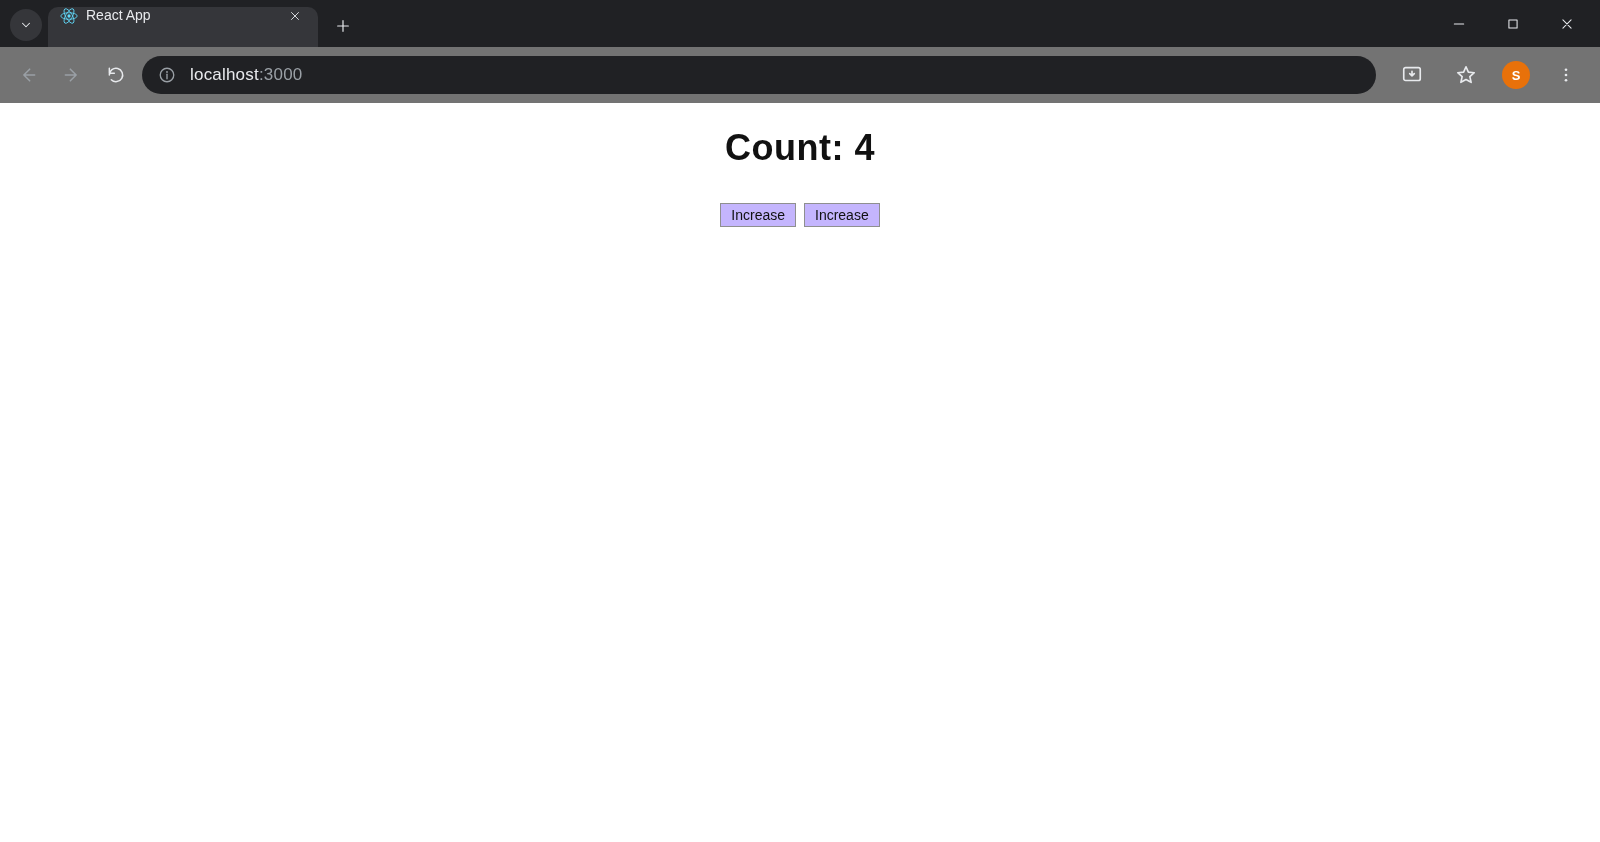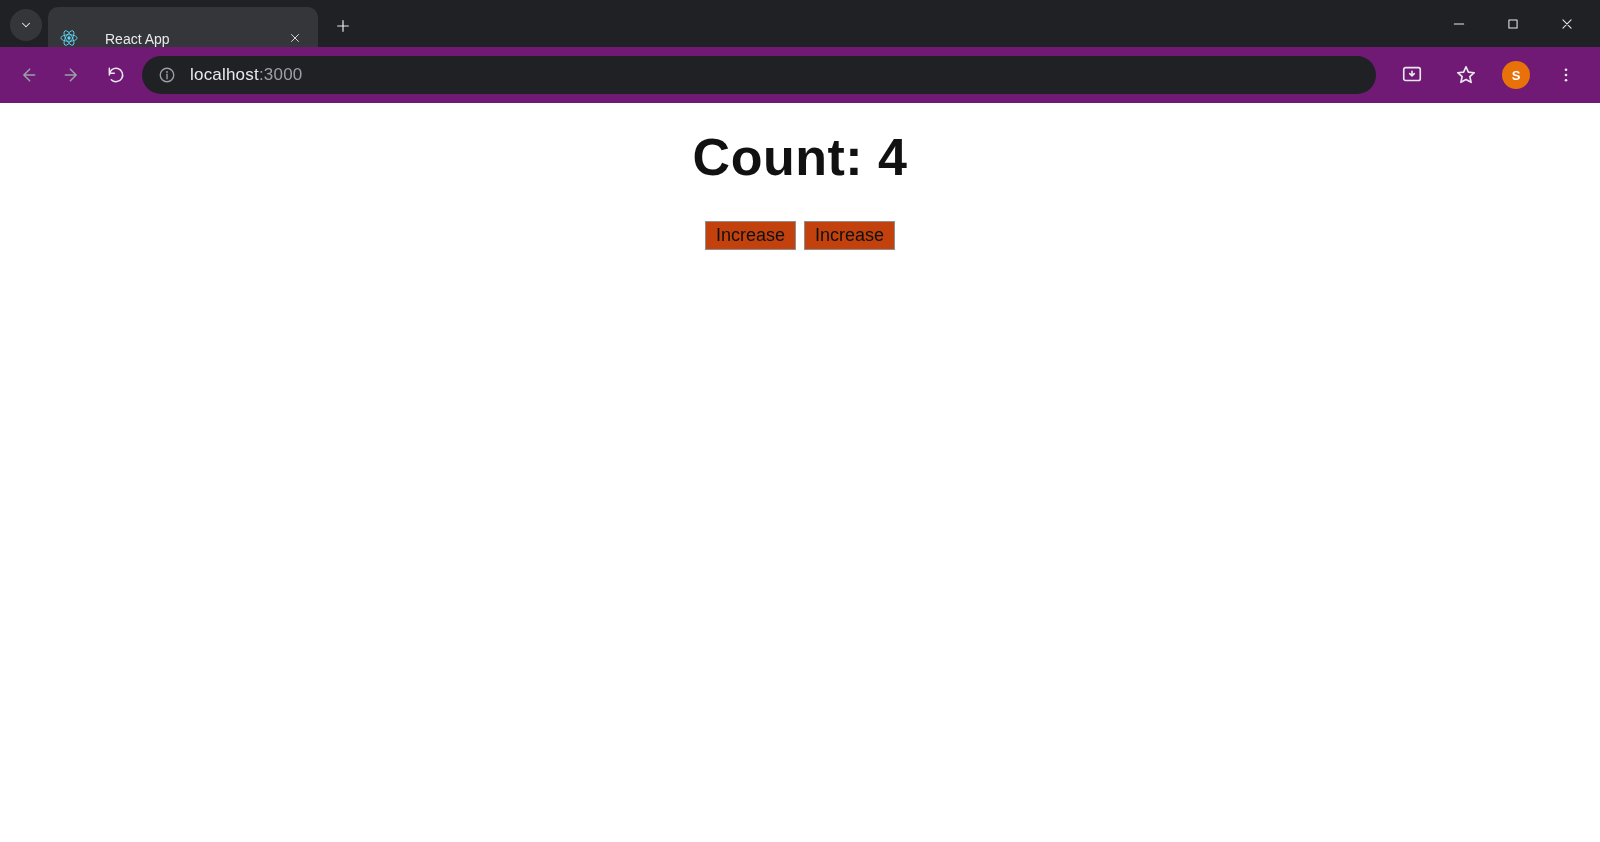--- a/index.html
+++ b/index.html
@@ -2,44 +2,44 @@
 <html><head>
   <meta charset="utf-8">
   <style>
     * { margin: 0; padding: 0; box-sizing: border-box; }
     html, body { width: 1600px; height: 842px; font-family: "Segoe UI", Arial, sans-serif; overflow: hidden; background:#fff; }
 
     
     .chrome       { background:#202124; color:#e8eaed; }
     .tabstrip     { height:47px; display:flex; align-items:flex-end; padding:0 8px; position:relative; }
     .tab-chevron  { width:32px; height:32px; border-radius:16px; background:#35363a; display:flex; align-items:center; justify-content:center; margin:0 6px 6px 2px; }
-    .tab          { height:40px; background:#35363a; border-radius:10px 10px 0 0; display:flex; align-items:flex-end; padding:0 14px 0 12px; gap:27px; min-width:270px; margin-bottom:0; }
+    .tab          { height:40px; background:#35363a; border-radius:10px 10px 0 0; display:flex; align-items:flex-start; padding:0 14px 0 12px; gap:8px; min-width:270px; margin-bottom:0; }
     .tab-title    { font-size:14px; color:#e8eaed; flex:1; }
     .tab-close    { width:18px; height:18px; display:flex; align-items:center; justify-content:center; color:#cfcfcf; }
     .newtab       { width:30px; height:30px; display:flex; align-items:center; justify-content:center; margin:0 0 6px 10px; color:#cfcfcf; }
     .win-controls { position:absolute; right:6px; top:0; height:47px; display:flex; align-items:center; gap:28px; padding-right:14px; color:#e8eaed; }
     .win-btn      { width:26px; height:26px; display:flex; align-items:center; justify-content:center; }
 
-    .toolbar      { height:56px; background:#701a75; display:flex; align-items:center; padding:0 10px; gap:8px; }
+    .toolbar      { height:56px; background:#737373; display:flex; align-items:center; padding:0 10px; gap:8px; }
     .nav-btn      { width:36px; height:36px; display:flex; align-items:center; justify-content:center; color:#9aa0a6; border-radius:18px; }
     .nav-btn.enabled { color:#e8eaed; }
     .omnibox      { flex:1; height:38px; background:#202124; border-radius:19px; display:flex; align-items:center; padding:0 14px; gap:12px; }
     .site-info    { width:22px; height:22px; display:flex; align-items:center; justify-content:center; color:#9aa0a6; }
     .url          { font-size:17px; letter-spacing:.2px; }
     .url .host    { color:#e8eaed; }
     .url .rest    { color:#9aa0a6; }
     .tool-right   { display:flex; align-items:center; gap:18px; margin-left:10px; margin-right:6px; }
     .avatar       { width:28px; height:28px; border-radius:14px; background:#e8710a; color:#fff; font-size:13px; font-weight:600; display:flex; align-items:center; justify-content:center; }
 
     
     .viewport     { background:#ffffff; height:calc(842px - 47px - 56px); width:100%; position:relative; }
     .page         { text-align:center; padding-top:24px; }
-    .count-h1     { font-size:52px; font-weight:800; color:#111; letter-spacing:.5px; }
+    .count-h1     { font-size:36px; font-weight:800; color:#111; letter-spacing:.5px; }
     .btn-row      { margin-top:34px; display:flex; justify-content:center; gap:8px; }
-    .app-btn      { font-size:18px; font-family:Arial, sans-serif; padding:3px 10px; background:#c2410c; border:1px solid #8f8f8f; color:#111; cursor:pointer; }
+    .app-btn      { font-size:14px; font-family:Arial, sans-serif; padding:3px 10px; background:#c4b5fd; border:1px solid #8f8f8f; color:#111; cursor:pointer; }
 
     
     svg { display:block; }
     .stroke { stroke:#e8eaed; stroke-width:1.8; fill:none; stroke-linecap:round; stroke-linejoin:round; }
     .stroke-dim { stroke:#9aa0a6; stroke-width:1.8; fill:none; stroke-linecap:round; stroke-linejoin:round; }
   </style>
 </head>
 <body>
 
 <div class="chrome">

